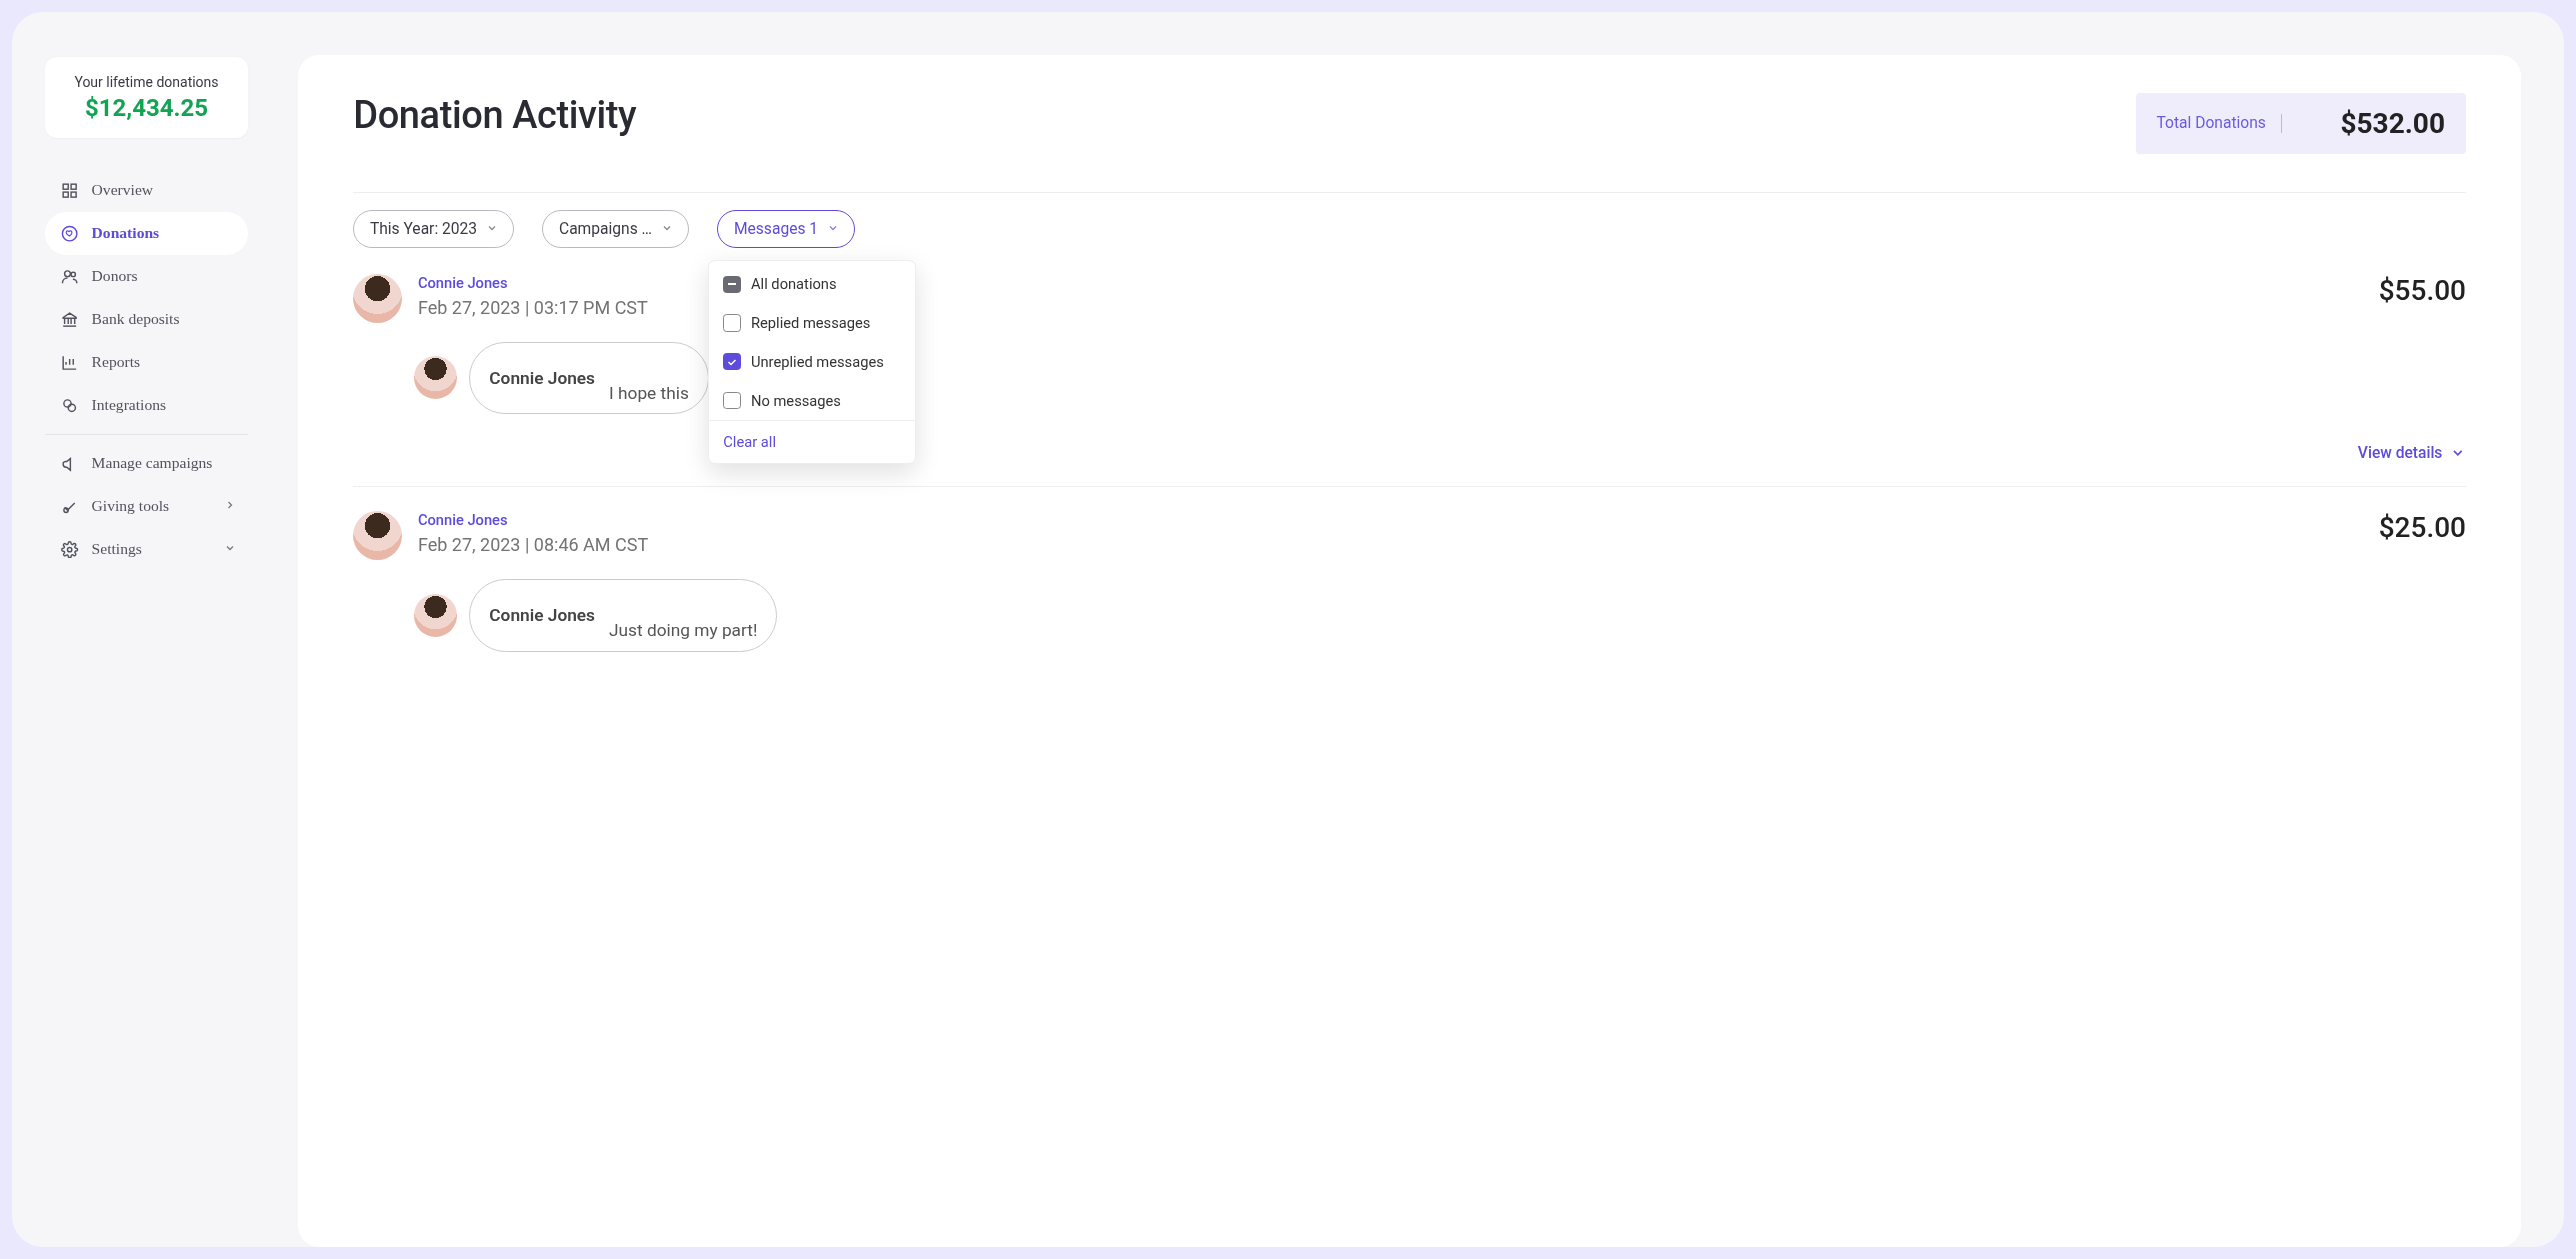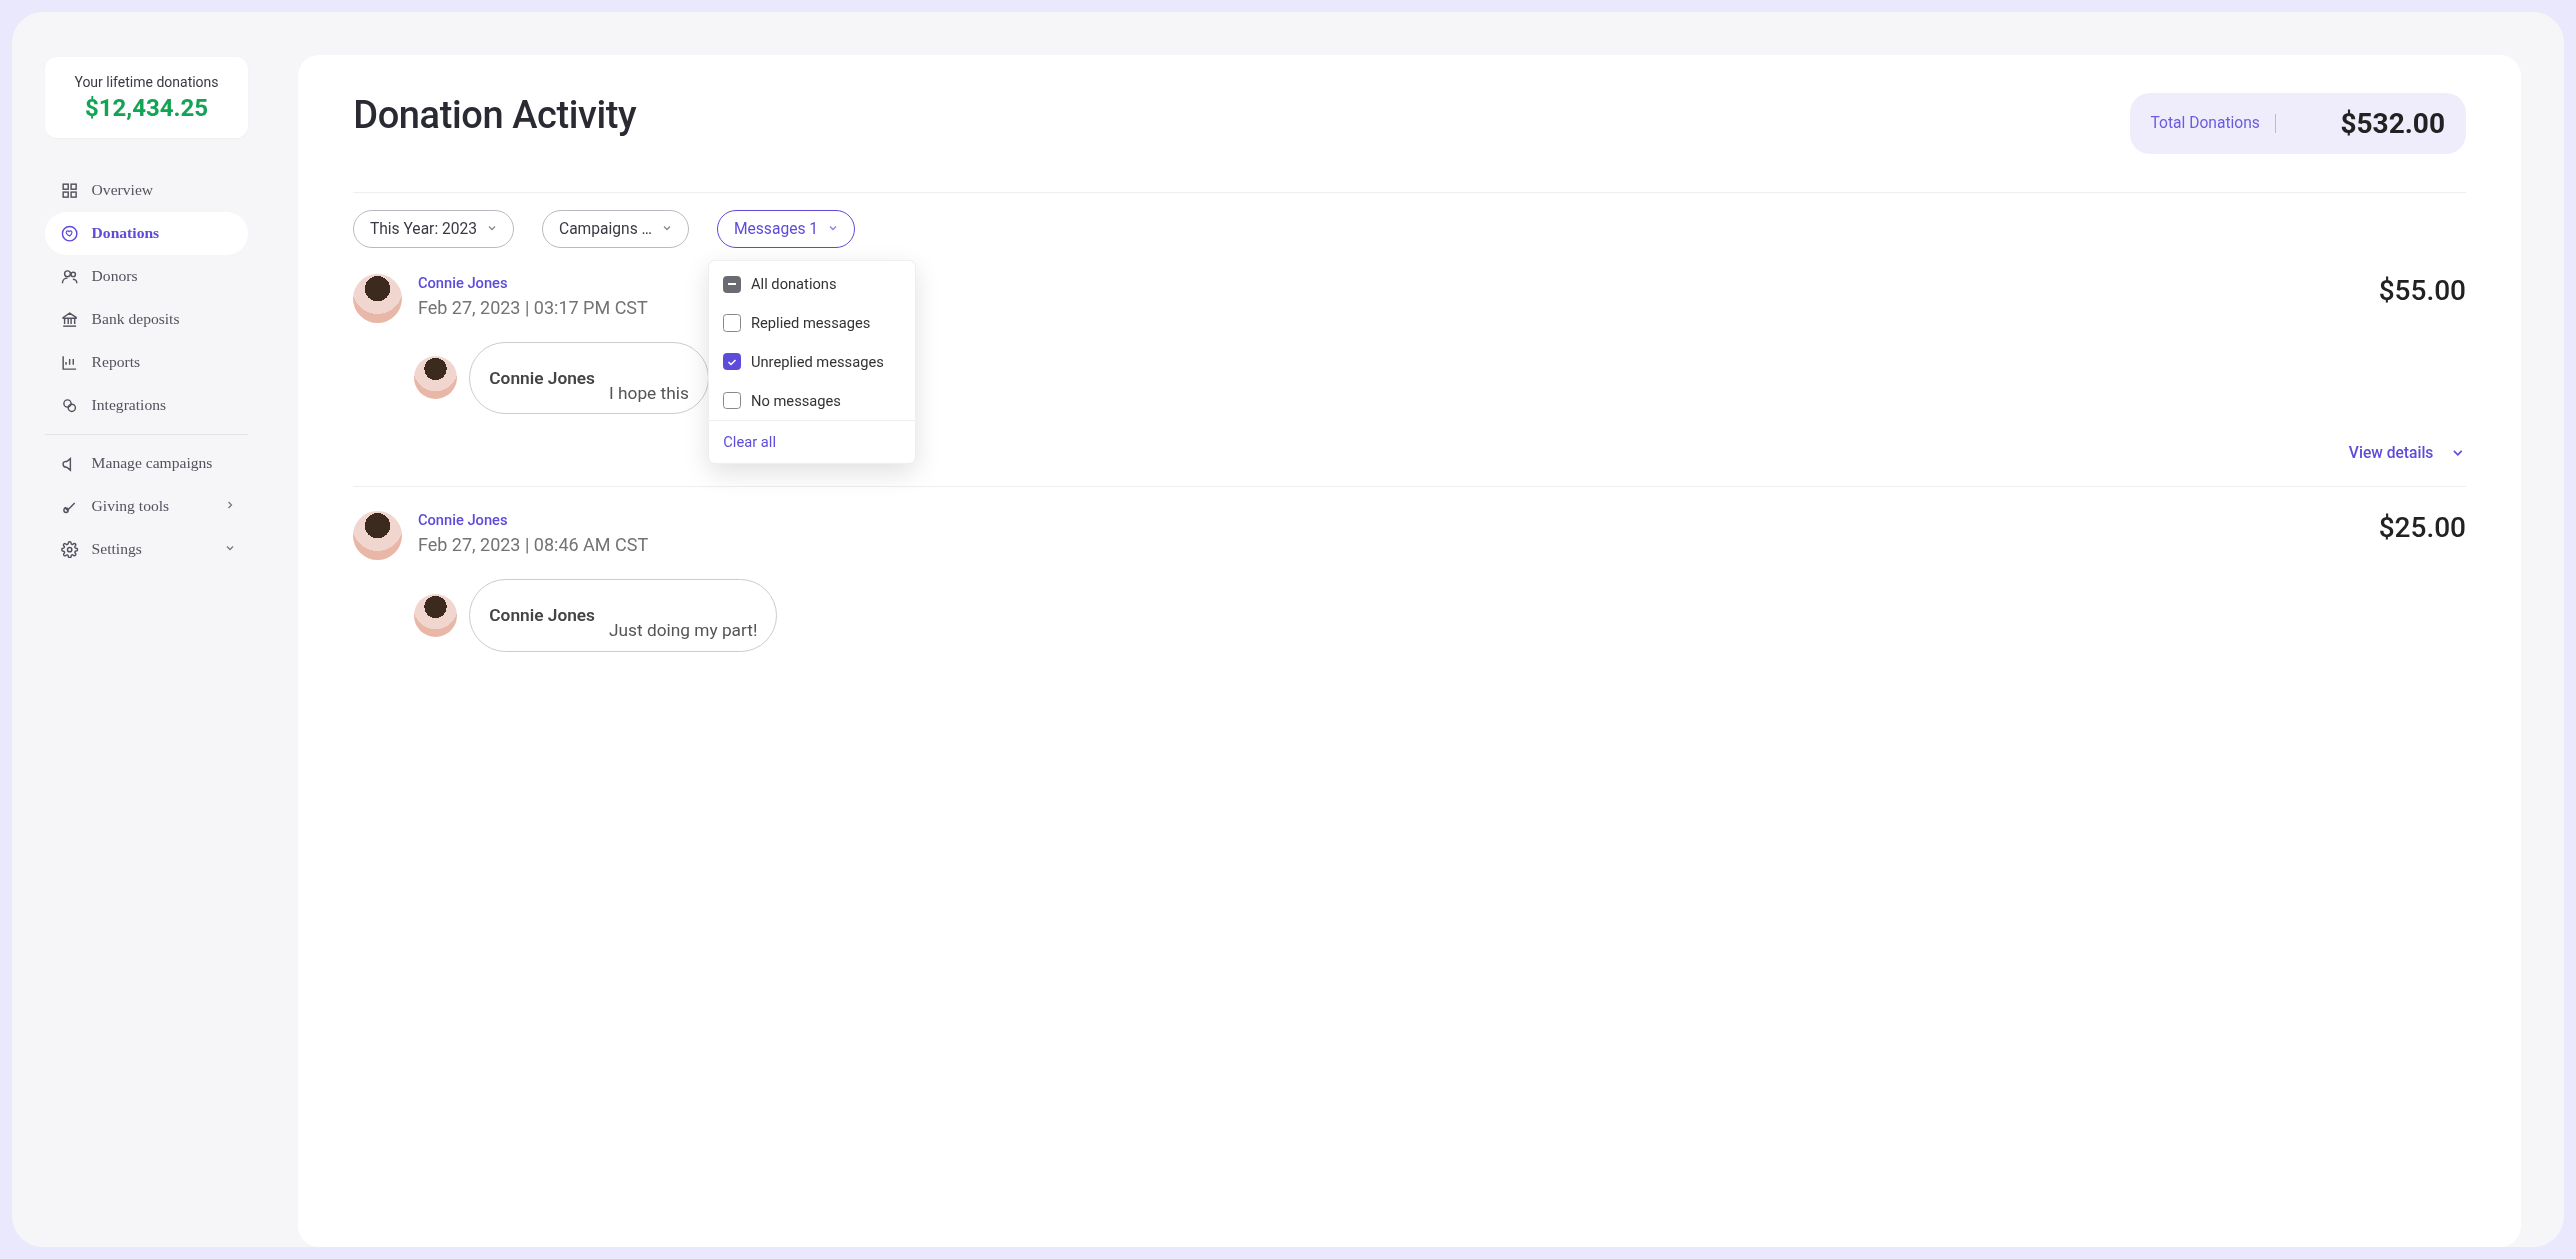--- a/index.html
+++ b/index.html
@@ -55,23 +55,23 @@
     border-radius: 21px;
     margin: 43px 43px 0 17.3px;
     padding: 38px 55px 0 55px;
     overflow: hidden;
     position: relative;
   }
   .main-header { display:flex; justify-content:space-between; align-items:flex-start; }
   .page-title { font-size: 38px; font-weight: 500; color: #2a2a33; letter-spacing:-0.4px; }
   .total-box {
     background: #EFEDFC;
-    border-radius: 20px;
+    border-radius: 4px;
     padding: 14px 21px;
-    display:flex; align-items:center; gap:16px;
+    display:flex; align-items:center; gap:10px;
   }
   .total-label { font-size: 15.6px; color:#6B5BE0; line-height:1.25; border-right:1.3px solid #bcb6e6; padding-right:15.6px; }
   .total-amount { font-size: 28px; font-weight:700; color:#222;margin-left:48px; }
   .hr { height:0.9px; background:#eee; margin-top:38px; }
   
   .filters { display:flex; gap:28px; margin-top: 17.3px; position:relative; }
   .filter-pill {
     display:flex; align-items:center; gap:8.7px;
     border:1.3px solid #b9b9c2; border-radius:866px;
     padding: 8.7px 15.6px; font-size:15.6px; color:#3a3a44;
@@ -106,21 +106,21 @@
   .act-left { display:flex; gap:15.6px; }
   .avatar { width:49px; height:49px; border-radius:50%; background: radial-gradient(circle at 50% 30%, #3d2a1e 0 30%, #f1d6cf 30% 60%, #e9b7a8 60% 100%); flex-shrink:0; }
   .avatar.sm { width:43px; height:43px; }
   .act-name { font-size:14.7px; color:#5D4BDB; font-weight:500; }
   .act-date { font-size:18px; color:#737373; margin-top:5px; }
   .act-amount { font-size:28px; font-weight:500; color:#222; }
   .msg-row { display:flex; align-items:center; gap:12px; margin-top:19px; padding-left:61px; }
   .msg-pill { border:1.3px solid #ccc; border-radius:866px; padding:10.4px 19px; display:flex; align-items:center; gap:14px; }
   .msg-name { font-size:17.3px; font-weight:600; color:#444; }
   .msg-text { font-size:17.3px; color:#555;margin-top:30px; }
-  .view-details { display:flex; justify-content:flex-end; align-items:center; gap:17px; color:#5D4BDB; font-size:15.6px; font-weight:500; margin-top:29.5px; cursor:pointer; }
+  .view-details { display:flex; justify-content:flex-end; align-items:center; gap:8px; color:#5D4BDB; font-size:15.6px; font-weight:500; margin-top:29.5px; cursor:pointer; }
   .view-details svg { stroke:#5D4BDB; }
 </style>
 </head>
 <body>
 
 <div class="frame">
 
   <aside class="sidebar">
     <div class="lifetime-card">
       <div class="lifetime-label">Your lifetime donations</div>

